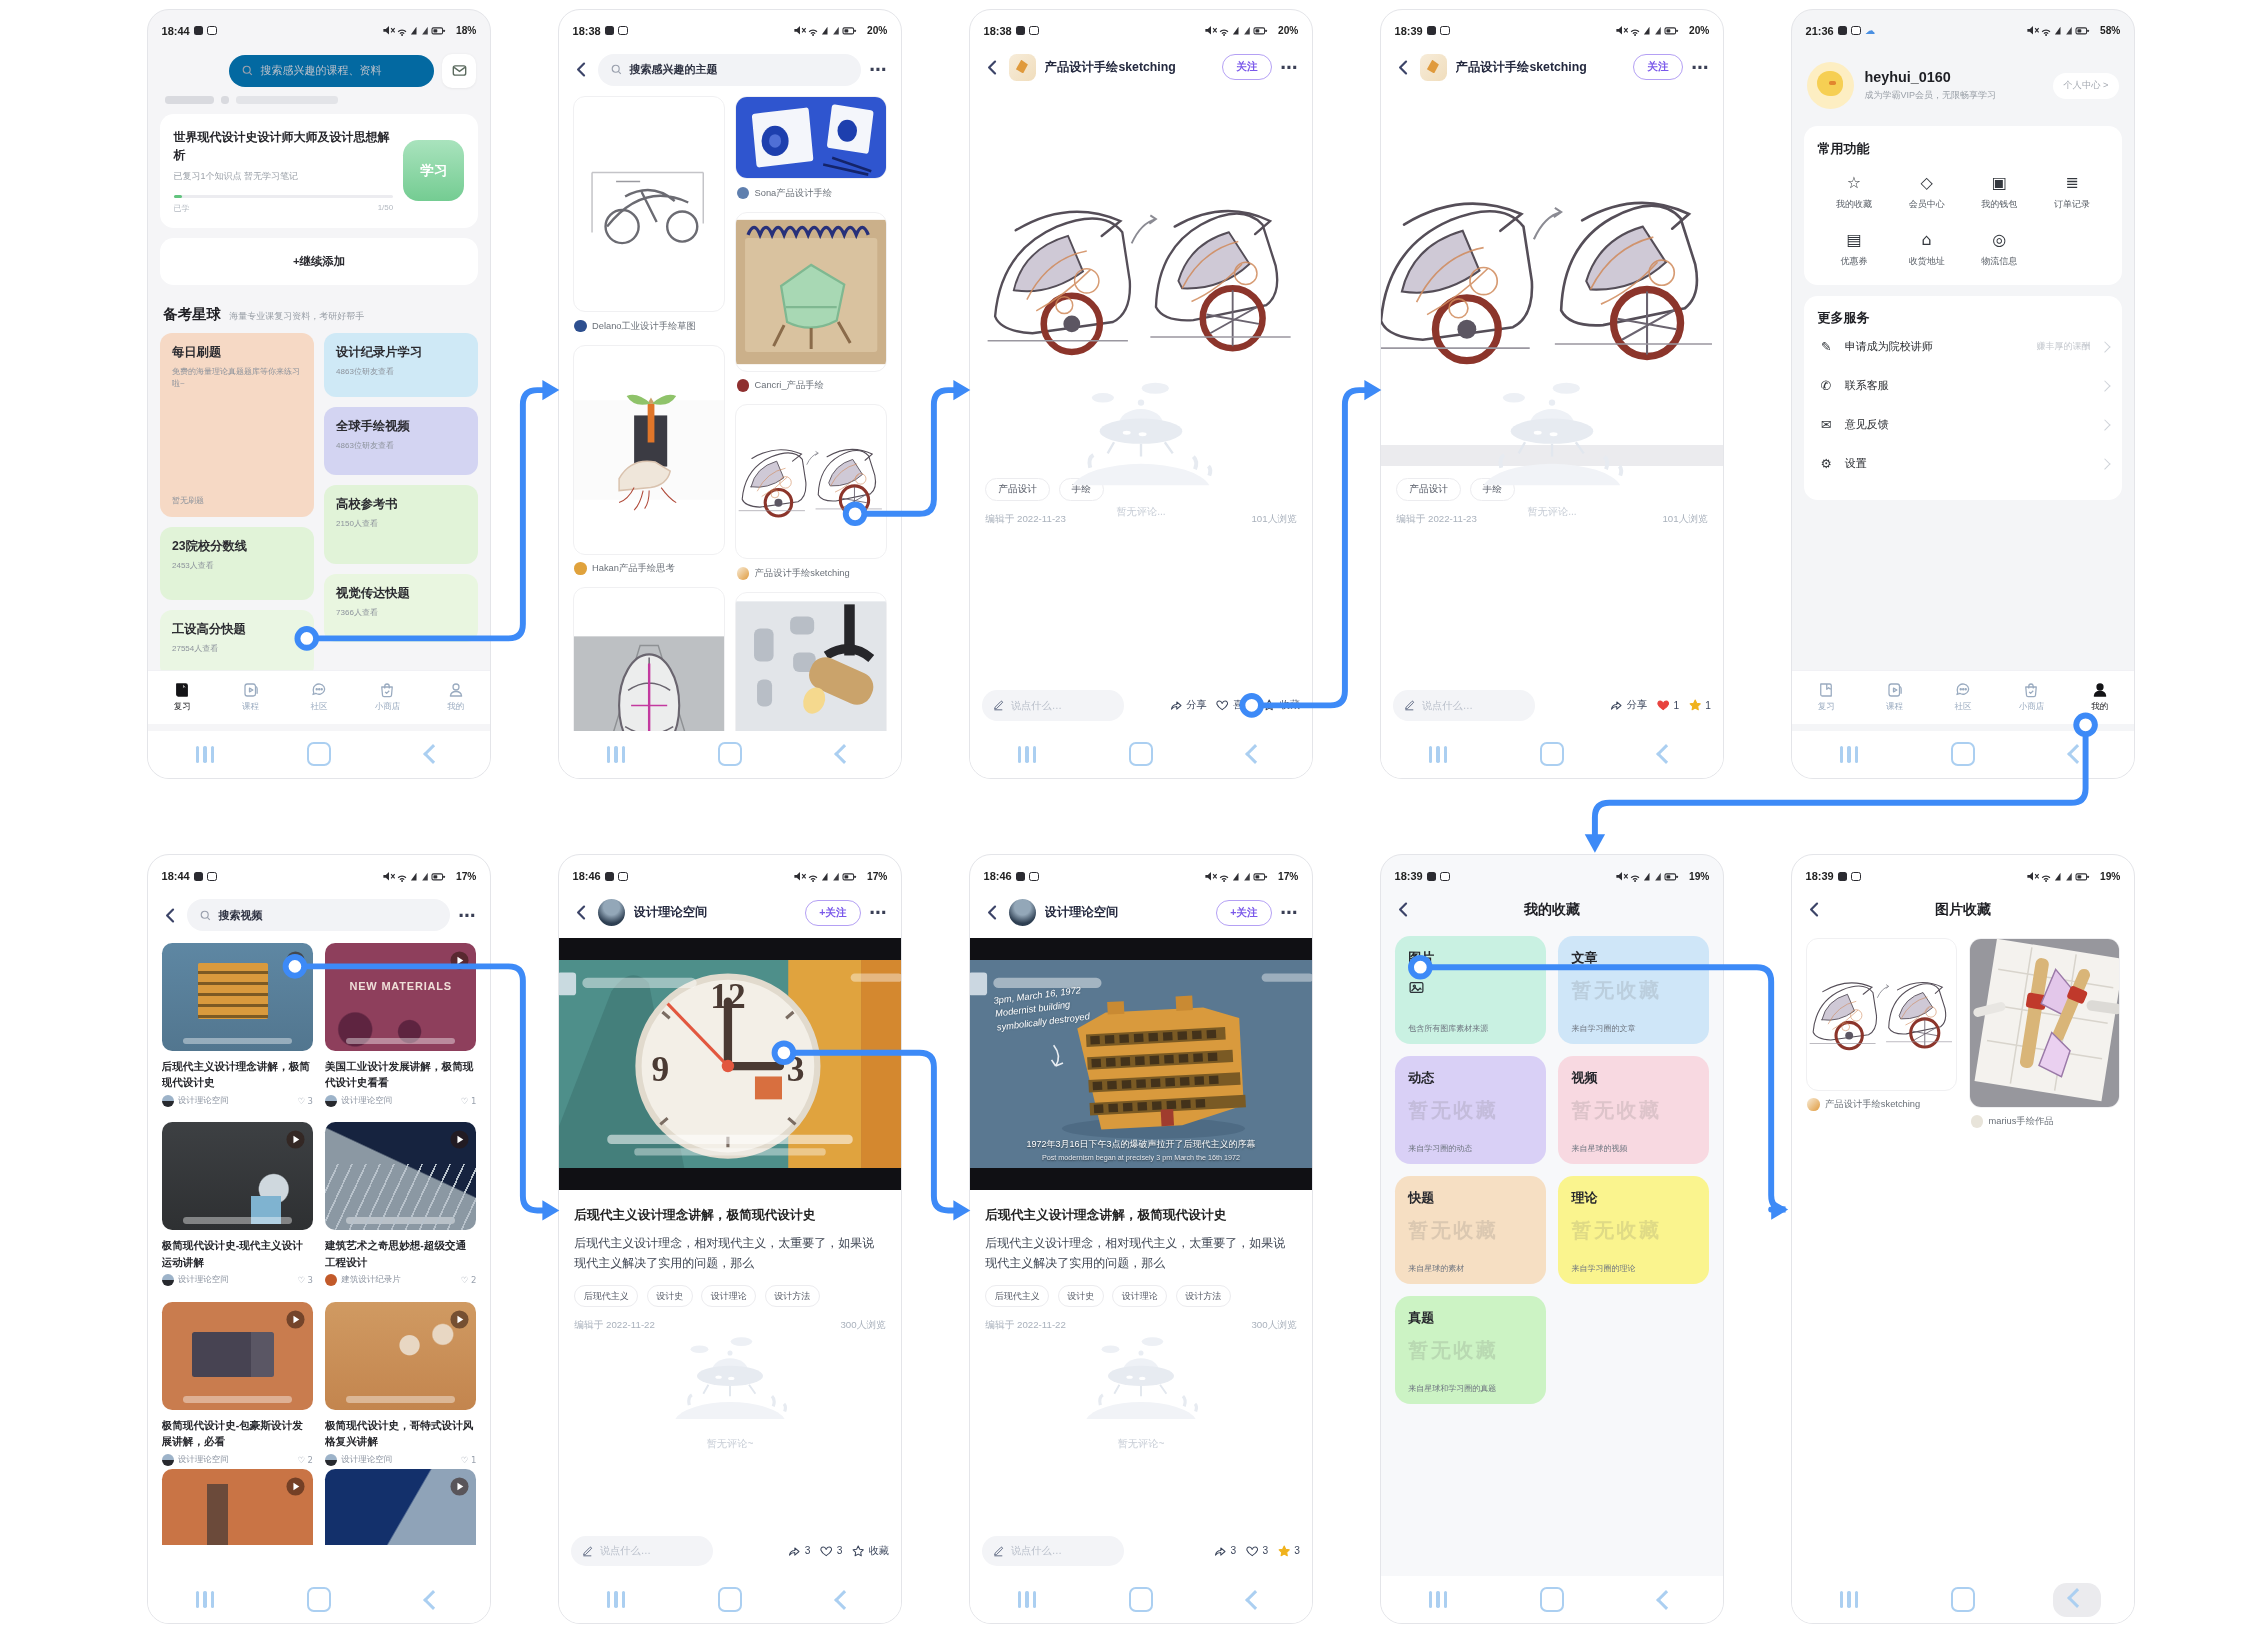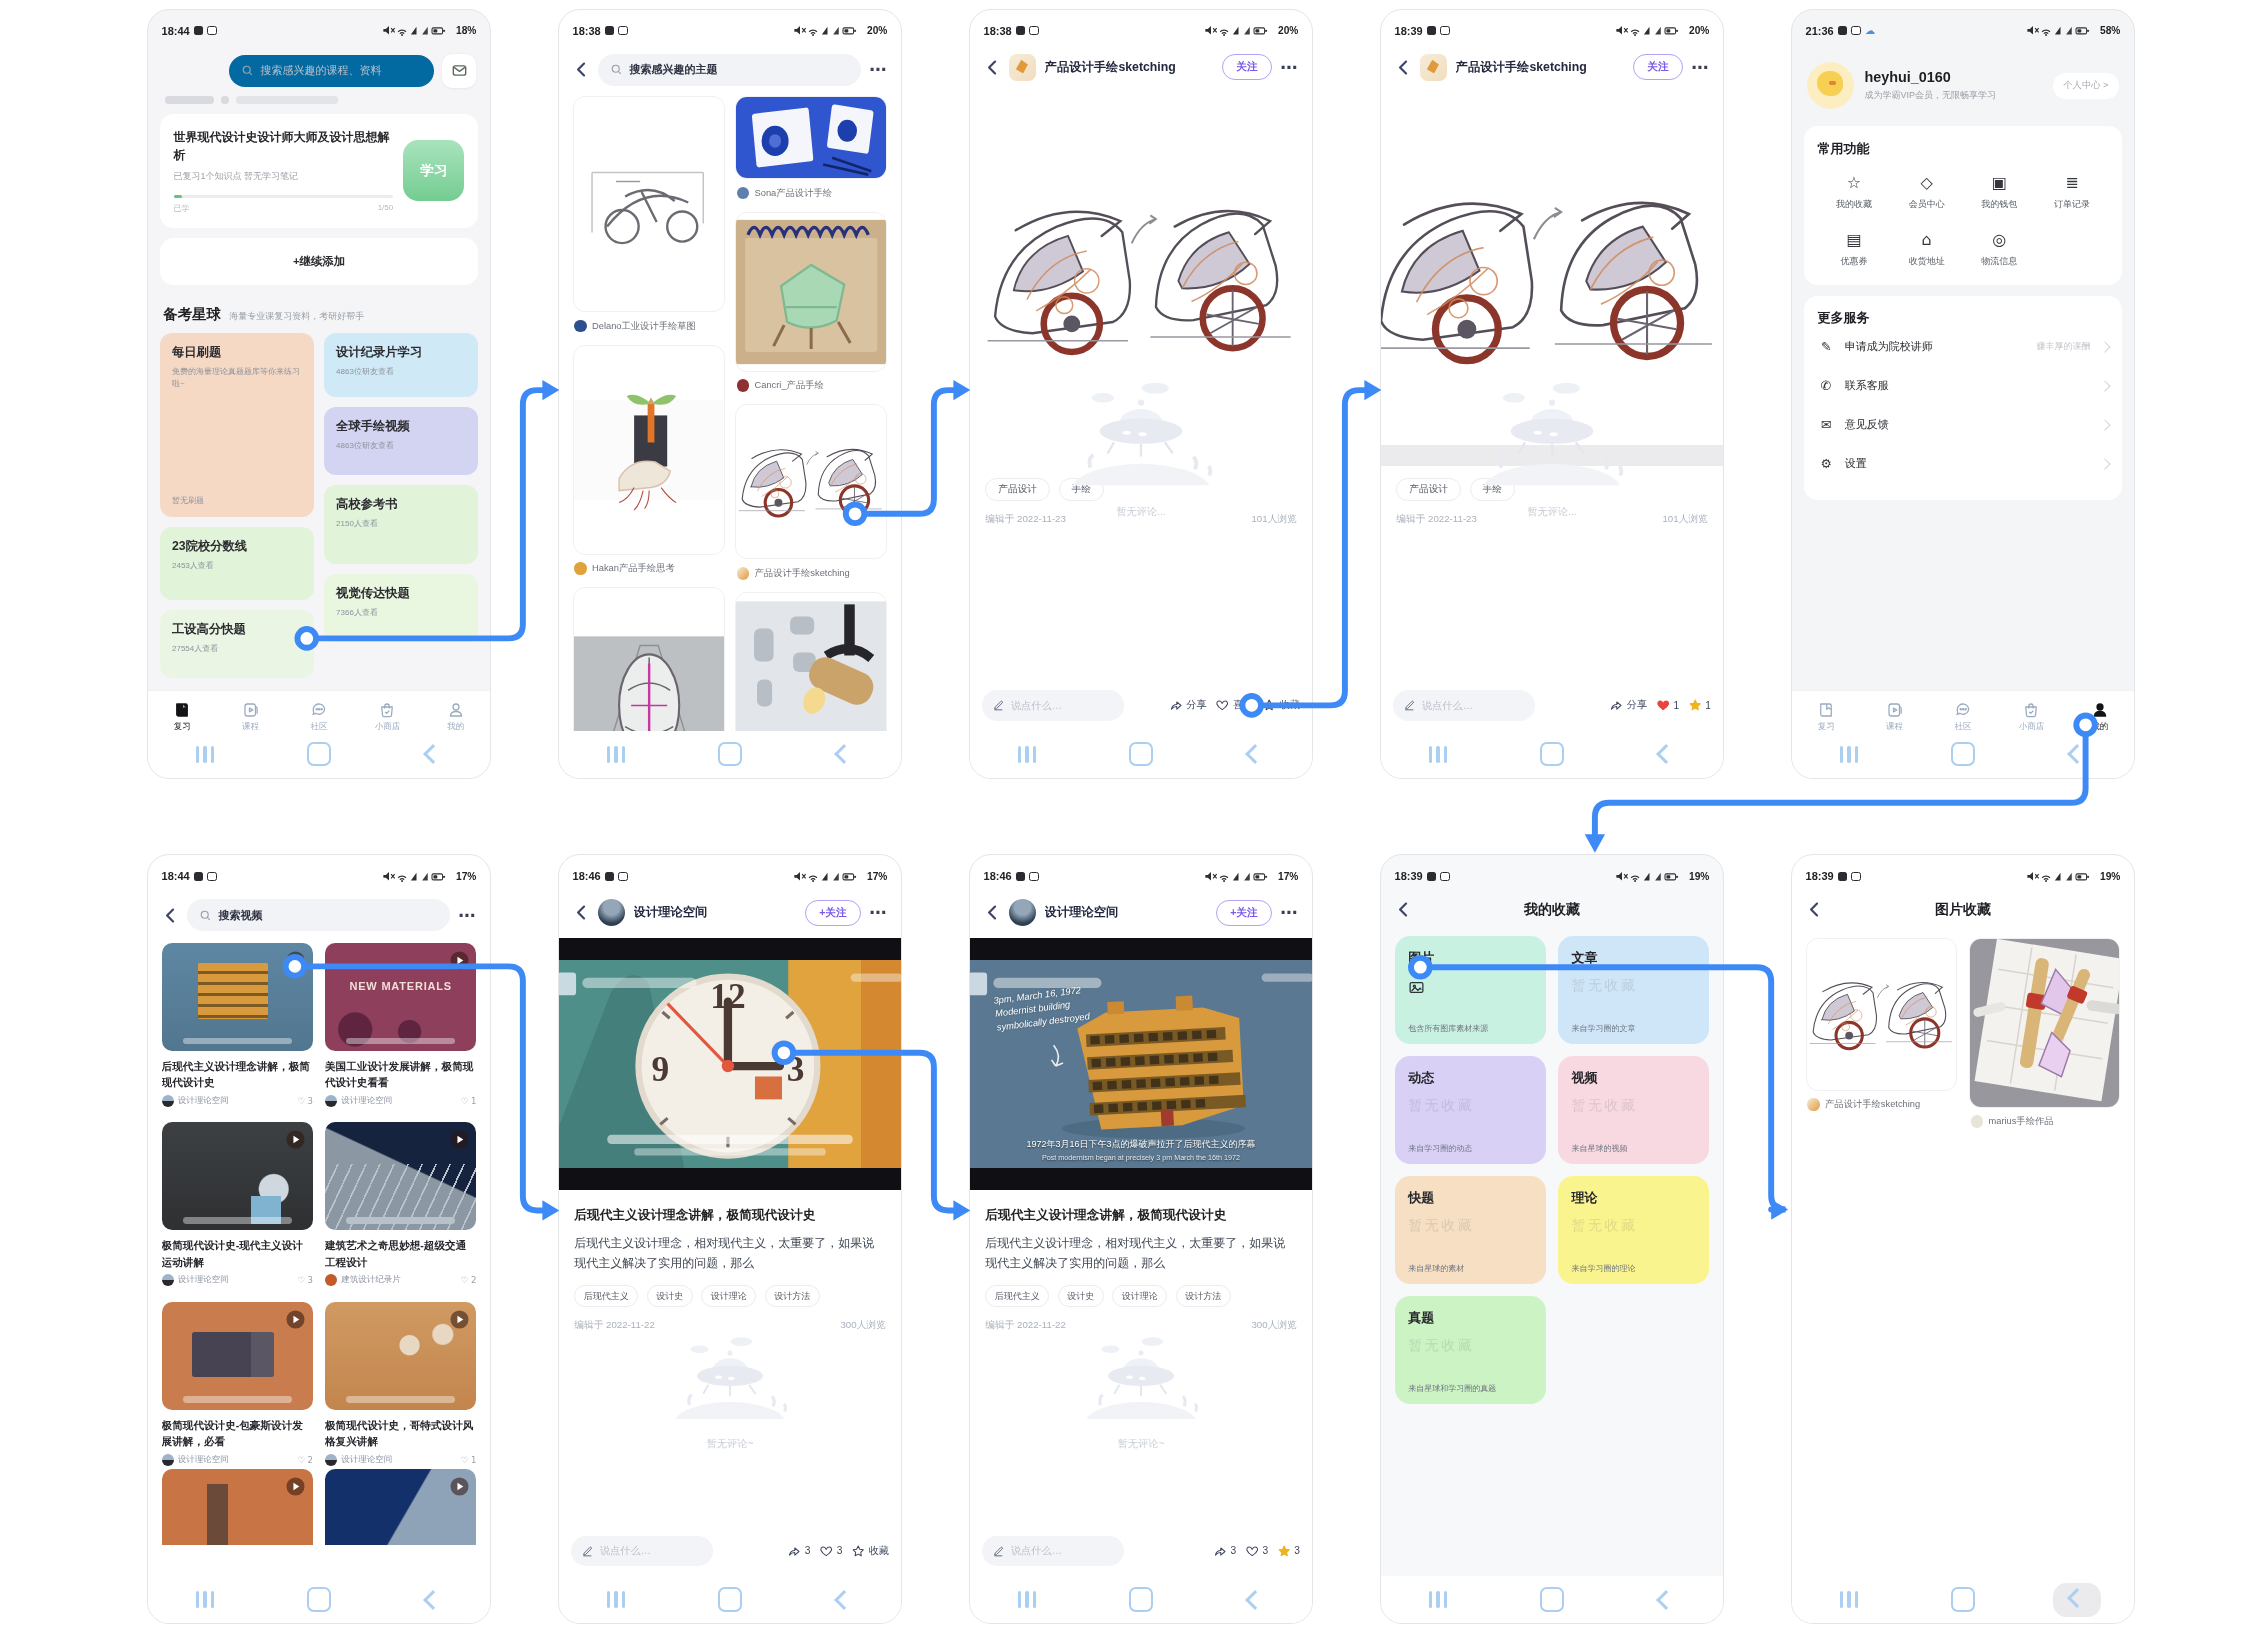--- a/index.html
+++ b/index.html
@@ -53,21 +53,21 @@
   .ai.red{fill:#e8433f;stroke:#e8433f}
   .ai.yellow{fill:#f0b21d;stroke:#f0b21d}
   
   .anav{position:absolute;left:0;right:0;bottom:0;height:47px;background:#fff;display:flex;align-items:center;z-index:7}
   .nv{flex:1;display:flex;align-items:center;justify-content:center;height:100%}
   .nv1 i{width:3.4px;height:17px;background:#abcff1;margin:0 2.1px;border-radius:1.7px;display:inline-block}
   .nv2 i{width:20.3px;height:20.3px;border:2.5px solid #abcff1;border-radius:6.8px;display:inline-block}
   .nv3 i{width:11px;height:11px;border-left:3px solid #abcff1;border-bottom:3px solid #abcff1;transform:rotate(45deg);display:inline-block}
   .hl{background:#ebebee;border-radius:13.6px;padding:8.5px 17px}
   
-  .tabbar{position:absolute;left:0;right:0;bottom:34px;height:53px;background:#fff;display:flex;z-index:7;box-shadow:0 -0.8px 0 #f1f1f4}
+  .tabbar{position:absolute;left:0;right:0;bottom:54px;height:53px;background:#fff;display:flex;z-index:7;box-shadow:0 -0.8px 0 #f1f1f4}
   .tab{flex:1;display:flex;flex-direction:column;align-items:center;justify-content:center;gap:2.5px;color:#9aabc0;font-size:8.5px}
   .tab svg{width:18px;height:18px;fill:none;stroke:currentColor;stroke-width:1.7;stroke-linejoin:round}
   .tab.active{color:#141417}
   .tab.active svg{fill:currentColor}
   
   #p1{background:#f5f5f7}
   #p1 .searchrow{display:flex;align-items:center;gap:8.5px;padding:8.5px 13.6px 5.1px 81px}
   .smudge{display:flex;gap:6.8px;padding:3.4px 17px;align-items:center}
   .smudge i{height:7.6px;border-radius:3.4px;background:#d9dadf;display:inline-block}
   .smudge i:nth-child(1){width:49px}.smudge i:nth-child(2){width:8.5px}.smudge i:nth-child(3){width:102px;background:#e3e4e8}
@@ -169,21 +169,21 @@
   .subcn{position:absolute;left:0;right:0;bottom:17px;text-align:center;color:#fff;font-size:9px;text-shadow:0 0.8px 1.7px rgba(0,0,0,.6)}
   .suben{position:absolute;left:0;right:0;bottom:6px;text-align:center;color:#e8ecf2;font-size:7.2px;text-shadow:0 0.8px 1.7px rgba(0,0,0,.6)}
   
   #p9{background:#f7f8fa}
   .ctitlebar{display:flex;align-items:center;padding:10.2px 13.6px}
   .ctitlebar .back{flex:0 0 17px}
   .ctr{flex:1;text-align:center;font-size:14px;font-weight:bold;color:#1e1f24;margin-right:17px}
   .favgrid{display:grid;grid-template-columns:1fr 1fr;gap:12px;padding:6.8px 13.6px 0}
   .favcard{border-radius:15.3px;padding:12.7px 13.6px;height:108px;box-sizing:border-box;position:relative}
   .favtitle{font-size:13px;font-weight:bold;color:#26272c}
-  .favmark{font-size:14px;font-weight:normal;letter-spacing:2.5px;color:rgba(100,100,100,.18);margin-top:10.2px}
+  .favmark{font-size:20px;font-weight:bold;letter-spacing:2.5px;color:rgba(100,100,100,.18);margin-top:10.2px}
   .favicon{margin-top:12px;width:17px;height:17px;fill:none;stroke:#2c3338;stroke-width:1.8}
   .favsub{position:absolute;left:13.6px;bottom:10.2px;font-size:8px;color:#6f7680}
   
   .imgrow{display:flex;gap:12px;padding:8.5px 13.6px 0;align-items:flex-start}
   .imgcol{flex:1;min-width:0}
   .imtile{border-radius:12px;overflow:hidden;position:relative;background:#fff;border:0.8px solid #f0f0f2}
   .imtile svg{display:block;width:100%;height:100%}
   
   .flow{position:absolute;left:0;top:0;z-index:40;pointer-events:none}
 </style>

